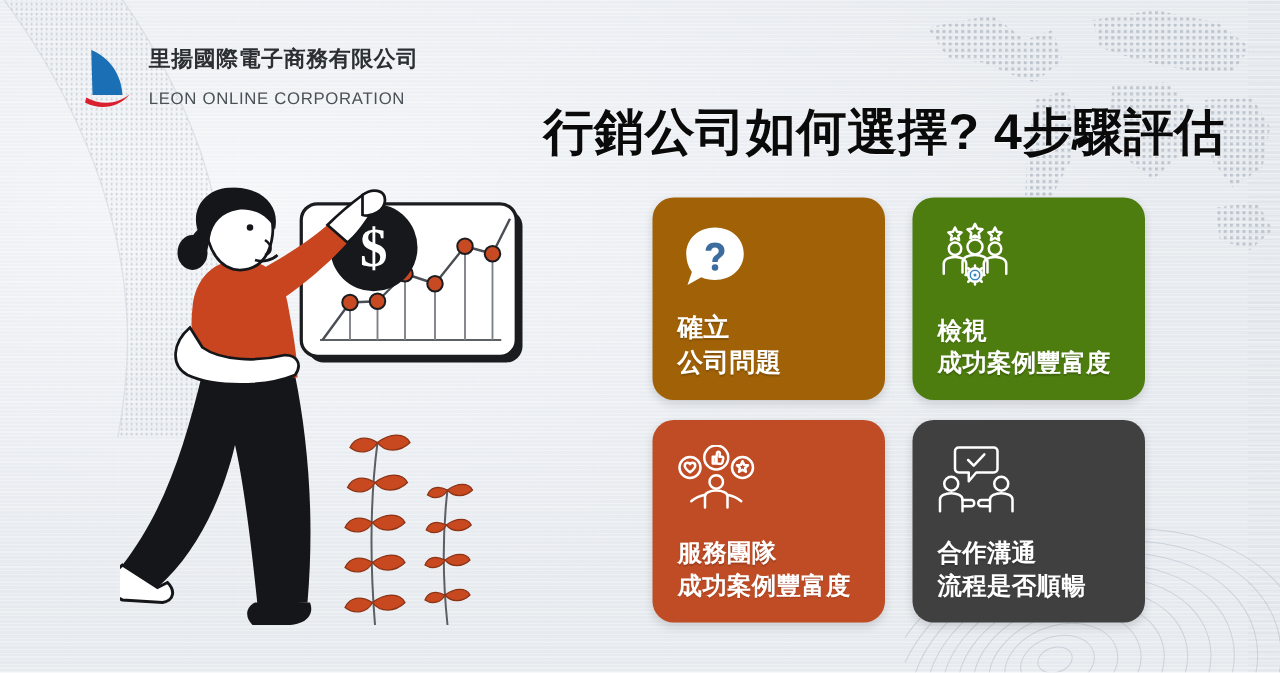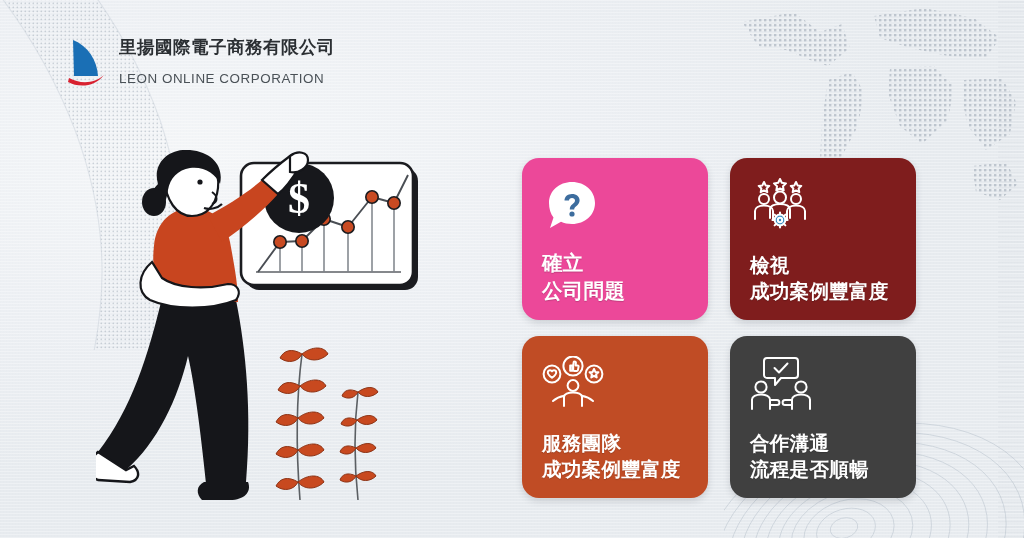--- a/index.html
+++ b/index.html
@@ -225,20 +225,21 @@
     <svg class="logo-mark" viewBox="0 0 44 54">
       <path d="M 9 6 C 24 12, 33 26, 34 42 L 10 42 Z" fill="#1a6fb5"></path>
       <path d="M 5 44 C 16 50, 30 50, 40 41 C 31 53, 15 54, 4 48 Z" fill="#d8202f"></path>
     </svg>
     <div class="logo-text">
       <div class="logo-cn">里揚國際電子商務有限公司</div>
       <div class="logo-en">LEON ONLINE CORPORATION</div>
     </div>
   </div>
 
+  <div class="headline">行銷公司如何選擇? 4步驟評估</div>
 
   <svg class="illustration" viewBox="0 0 370 360">
 
     <g>
       <rect x="150" y="18" width="172" height="122" rx="13" fill="#1b1c20"></rect>
       <rect x="145" y="13" width="172" height="122" rx="13" fill="#ffffff" stroke="#1b1c20" stroke-width="2.6"></rect>
 
       <path d="M 160 122 L 305 122" stroke="#5d6166" stroke-width="1.7"></path>
 
       <g stroke="#7d8288" stroke-width="1.5">
@@ -325,41 +326,41 @@
         <path d="M 260 298 C 252 294, 246 296, 244 302 C 250 306, 257 304, 260 298 Z"></path>
         <path d="M 260 298 C 268 292, 277 292, 280 298 C 274 304, 265 304, 260 298 Z"></path>
         <path d="M 260 326 C 252 322, 246 324, 244 330 C 250 334, 257 332, 260 326 Z"></path>
         <path d="M 260 326 C 268 320, 277 320, 280 326 C 274 332, 265 332, 260 326 Z"></path>
       </g>
     </g>
   </svg>
 
   <div class="card-grid">
 
-    <div class="card" style="background:#ec4899">
+    <div class="card" style="background:#a16207">
       <div class="card-icon">
         <svg width="56" height="56" viewBox="0 0 56 56">
           <path d="M 30 4 C 43 4, 53 13, 53 25 C 53 37, 43 46, 30 46
                    C 26 46, 22 45.2, 19 43.8 L 8 50 L 11.5 39.5
                    C 8.5 35.7, 7 30.6, 7 25 C 7 13, 17 4, 30 4 Z" fill="#ffffff"></path>
           <path d="M 30 16 C 25.5 16, 22.5 18.8, 22.5 22.5 L 27 22.5
                    C 27 21.1, 28.2 20, 30 20 C 31.8 20, 33 21.1, 33 22.6
                    C 33 24.2, 32 25, 30.4 26.2 C 28.6 27.6, 27.8 29, 27.8 31.5
                    L 32.2 31.5 C 32.2 30, 32.8 29.3, 34.2 28.2
                    C 36.3 26.6, 37.6 25, 37.6 22.3 C 37.6 18.6, 34.5 16, 30 16 Z" fill="#3d6d9e"></path>
           <circle cx="30" cy="36" r="2.6" fill="#3d6d9e"></circle>
         </svg>
       </div>
       <div class="card-text">
         <span>確立</span>
         <span class="l2">公司問題</span>
       </div>
     </div>
 
-    <div class="card card--wide" style="background:#7f1d1d">
+    <div class="card card--wide" style="background:#4d7c0f">
       <div class="card-icon">
         <svg width="60" height="56" viewBox="0 0 60 56" fill="none" stroke="#ffffff" stroke-width="2" stroke-linecap="round" stroke-linejoin="round">
 
           <path d="M 14 4 L 15.6 7.4 L 19.3 7.9 L 16.6 10.5 L 17.3 14.2 L 14 12.4 L 10.7 14.2 L 11.4 10.5 L 8.7 7.9 L 12.4 7.4 Z"></path>
           <path d="M 30 1 L 31.8 4.8 L 36 5.4 L 33 8.3 L 33.7 12.5 L 30 10.5 L 26.3 12.5 L 27 8.3 L 24 5.4 L 28.2 4.8 Z"></path>
           <path d="M 46 4 L 47.6 7.4 L 51.3 7.9 L 48.6 10.5 L 49.3 14.2 L 46 12.4 L 42.7 14.2 L 43.4 10.5 L 40.7 7.9 L 44.4 7.4 Z"></path>
 
           <circle cx="14" cy="21" r="5"></circle>
           <circle cx="46" cy="21" r="5"></circle>
           <circle cx="30" cy="19.5" r="6"></circle>

